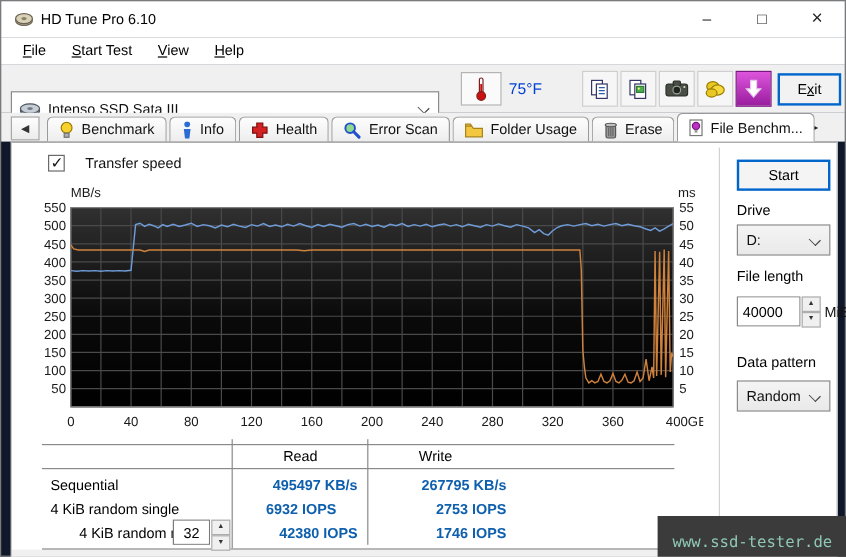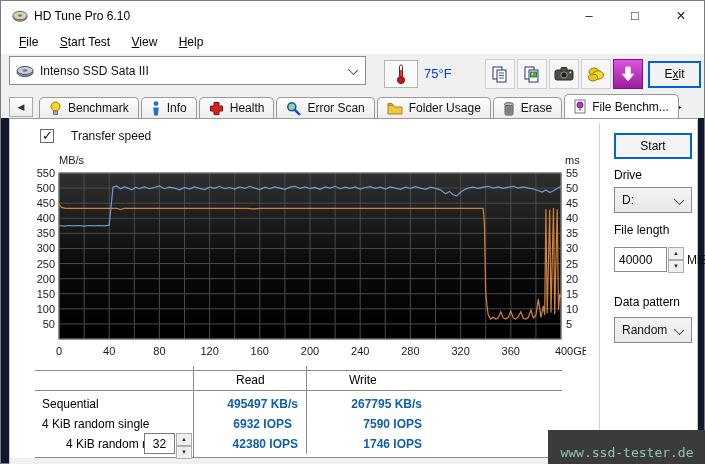--- a/index.html
+++ b/index.html
@@ -18,21 +18,21 @@
 
   
   .menubar { position:absolute; left:0; top:30px; width:703px; height:23px; background:#fff; padding-left:9px; }
   .menu-item { display:inline-block; padding:4px 9px 0 9px; color:#000; }
   .menu-item::first-letter { text-decoration:underline; }
 
   
   .toolbar { position:absolute; left:0; top:53px; width:703px; height:40px; background:#f0f0f0; }
   .combo { background:#fff; border:1px solid #8a8a8a; display:flex; align-items:center; }
   .combo .chev { margin-left:auto; margin-right:7px; }
-  .device-combo { position:absolute; left:8px; top:2px; width:357px; height:29px; padding-left:6px; }
+  .device-combo { position:absolute; left:8px; top:22px; width:357px; height:29px; padding-left:6px; }
   .device-combo .disk { margin-right:6px; }
   .thermo-btn { position:absolute; left:383px; top:6px; width:34px; height:28px; background:#fafafa;
                 border:1px solid #b4b4b4; display:flex; align-items:center; justify-content:center; }
   .temp-text { position:absolute; left:423px; top:12px; font-weight:normal; font-size:13px; color:#0042d4; }
   .tool-btn { position:absolute; top:5px; width:30px; height:30px; background:#f6f6f6;
               border:1px solid #cfcfcf; display:flex; align-items:center; justify-content:center; }
   .exit-btn { position:absolute; left:647px; top:7px; width:53px; height:27px; background:#f2f2f2;
               border:2px solid #0066cc; text-align:center; line-height:23px; color:#000; }
   .exit-btn .u { text-decoration:underline; }
 
@@ -366,22 +366,22 @@
     <div class="vline" style="left:296px; top:247px; height:88px;"></div>
 
     <div class="th" style="left:226px; top:254px;">Read</div>
     <div class="th" style="left:339px; top:254px;">Write</div>
 
     <div class="row-label" style="top:278px;">Sequential</div>
     <div class="val" style="left:178px; top:278px;">495497 KB/s</div>
     <div class="val" style="left:302px; top:278px;">267795 KB/s</div>
 
     <div class="row-label" style="top:298px;">4 KiB random single</div>
-    <div class="val" style="left:172px; top:298px;">6932 IOPS</div>
-    <div class="val" style="left:302px; top:298px;">7590 IOPS</div>
+    <div class="val" style="left:186px; top:298px;text-align:center;">6932 IOPS</div>
+    <div class="val" style="left:302px; top:298px;">2753 IOPS</div>
 
     <div class="row-label" style="top:318px;margin-left:24px;">4 KiB random multi</div>
     <div class="qd-box">
       <input value="32" style="">
     </div>
     <div class="spinners" style="left:166px; top:314px; height:21px;">
       <div>▲</div>
       <div>▼</div>
     </div>
     <div class="val" style="left:178px; top:318px;">42380 IOPS</div>

